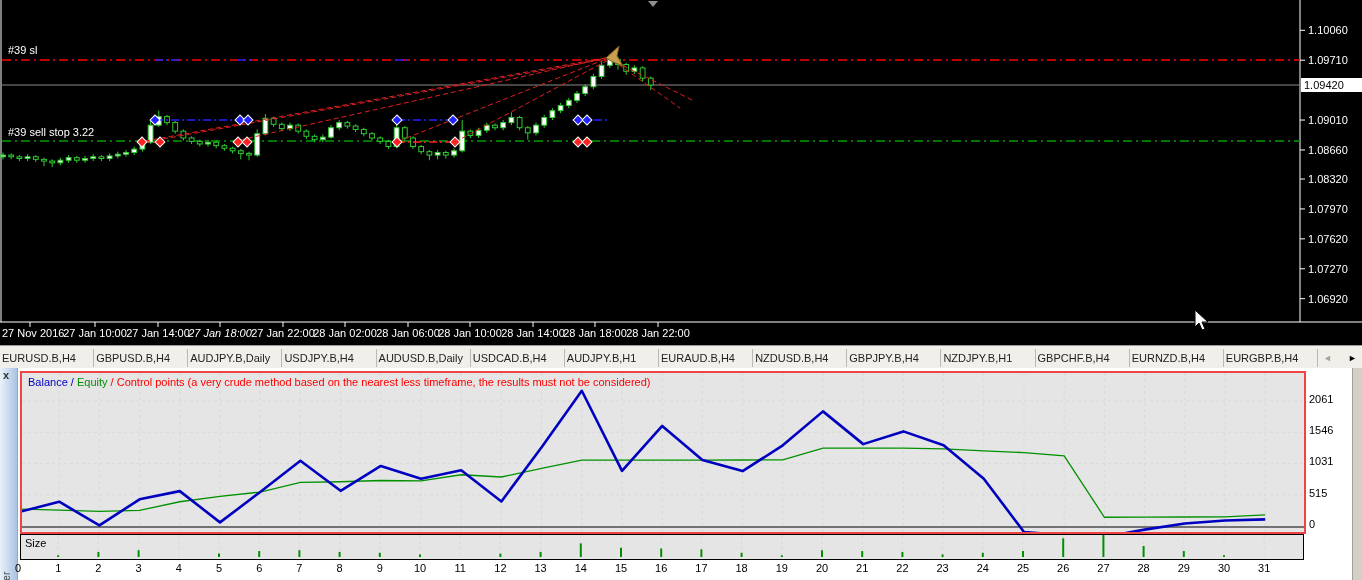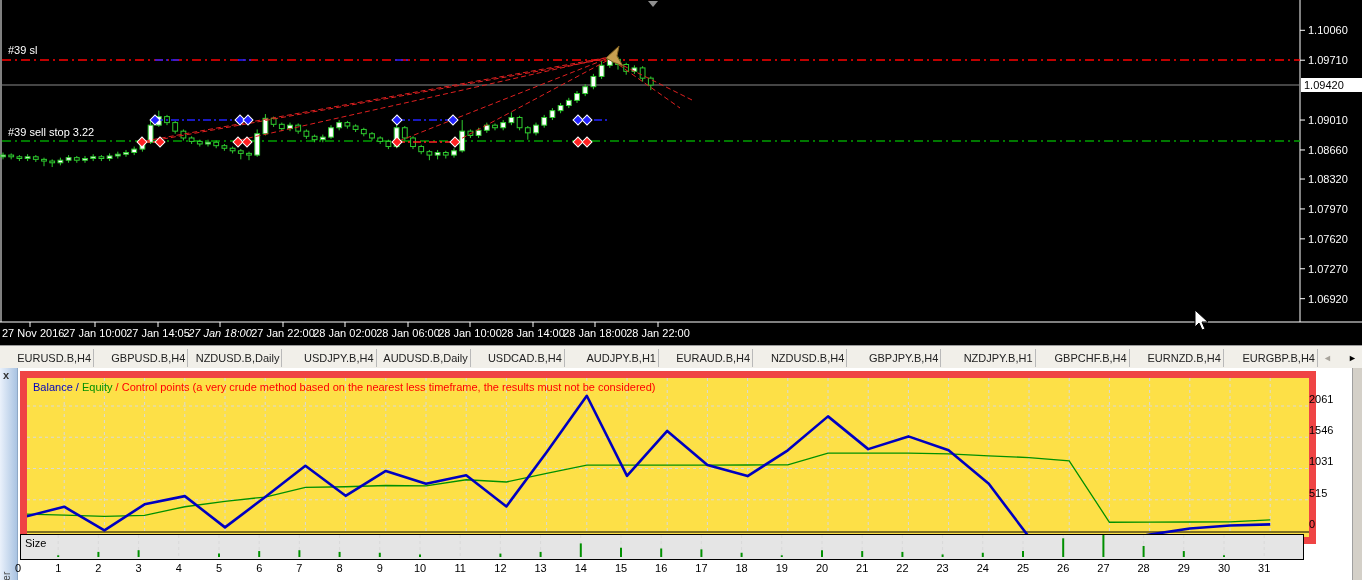--- a/index.html
+++ b/index.html
@@ -10,34 +10,34 @@
   .chart-window svg{position:absolute;left:0;top:0;}
   .chart-title{position:absolute;left:8px;top:4px;color:#fff;font-size:12px;font-weight:bold;white-space:nowrap;}
   .line-label{position:absolute;color:#fff;font-size:11px;white-space:nowrap;}
   .price-label{position:absolute;left:1308px;color:#fff;font-size:11px;}
   .cur-price-box{position:absolute;left:1301px;top:78px;width:59px;height:14px;background:#fff;color:#000;
                  font-size:11px;line-height:14px;padding-left:3px;}
   .time-label{position:absolute;top:327px;color:#fff;font-size:11px;text-align:center;width:90px;}
   
   .tab-row{position:absolute;left:0;top:345px;width:1362px;height:23px;background:#f1efe9;
            border-top:1px solid #9a9a9a;border-bottom:1px solid #b5b5b5;display:flex;align-items:center;}
-  .tab{flex:1;text-align:right;font-size:11px;color:#222;border-right:1px solid #b9b9b9;
+  .tab{flex:1;text-align:left;font-size:11px;color:#222;border-right:1px solid #b9b9b9;
        white-space:nowrap;overflow:hidden;padding:3px 2px;cursor:default;}
   .tab-scroll{width:34px;display:flex;justify-content:space-between;padding:0 5px;font-size:9px;}
   .tab-scroll .dis{color:#a8a49c;}
   .tab-scroll .en{color:#000;}
   
   .tester{position:absolute;left:0;top:368px;width:1362px;height:212px;background:#fff;}
   .strip{position:absolute;left:0;top:0;width:17px;height:212px;
          background:linear-gradient(to right,#eaf1fb,#a9c3e2);overflow:hidden;border-right:1px solid #8ea8c6;}
   .strip .x-btn{position:absolute;left:3px;top:1px;font-size:11px;font-weight:bold;color:#333;cursor:default;}
   .strip .strip-title{position:absolute;left:1px;bottom:-30px;color:#444;font-size:10px;
          transform:rotate(-90deg);transform-origin:left top;white-space:nowrap;}
-  .graph-panel{position:absolute;left:20px;top:3px;width:1282px;height:159px;border:7px solid #ef4444;
-               background:#fde047;overflow:hidden;}
+  .graph-panel{position:absolute;left:20px;top:3px;width:1282px;height:159px;border:2px solid #ef4444;
+               background:#e5e5e5;overflow:hidden;}
   .legend{position:absolute;left:6px;top:3px;font-size:11px;white-space:nowrap;z-index:5;}
   .size-panel{position:absolute;left:20px;top:166px;width:1282px;height:24px;border:1px solid #000;
               background:#e5e5e5;overflow:hidden;}
   .size-label{position:absolute;left:4px;top:2px;font-size:11px;color:#000;z-index:5;}
   .y-label{position:absolute;left:1309px;width:46px;font-size:11px;color:#000;}
   .x-label{position:absolute;top:194px;width:26px;margin-left:-13px;text-align:center;font-size:11px;color:#000;}
   .scroll-strip{position:absolute;right:0;top:0;width:9px;height:212px;background:#d4d0c8;border-left:1px solid #a0a0a0;}
 </style>
 </head>
 <body>
@@ -309,37 +309,37 @@
         <div class="price-label" style="top: 143.957px;">1.08660</div>
         <div class="price-label" style="top: 173.017px;">1.08320</div>
         <div class="price-label" style="top: 202.931px;">1.07970</div>
         <div class="price-label" style="top: 232.846px;">1.07620</div>
         <div class="price-label" style="top: 262.76px;">1.07270</div>
         <div class="price-label" style="top: 292.675px;">1.06920</div>
       </div>
     <div id="time-labels">
         <div class="time-label" style="left: 2px; text-align: left;">27 Nov 2016</div>
         <div class="time-label" style="left: 50px;">27 Jan 10:00</div>
-        <div class="time-label" style="left: 113px;">27 Jan 14:05</div>
+        <div class="time-label" style="left: 113px;">27 Jan 14:00</div>
         <div class="time-label" style="left: 175px; font-style: italic;">27 Jan 18:00</div>
         <div class="time-label" style="left: 238px;">27 Jan 22:00</div>
         <div class="time-label" style="left: 300px;">28 Jan 02:00</div>
         <div class="time-label" style="left: 363px;">28 Jan 06:00</div>
         <div class="time-label" style="left: 425px;">28 Jan 10:00</div>
         <div class="time-label" style="left: 488px;">28 Jan 14:00</div>
         <div class="time-label" style="left: 550px;">28 Jan 18:00</div>
         <div class="time-label" style="left: 613px;">28 Jan 22:00</div>
       </div>
   </div>
 
   <div class="tab-row">
     <div id="tabs-holder" style="display:flex;flex:1;min-width:0;">
         <div class="tab">EURUSD.B,H4</div>
         <div class="tab">GBPUSD.B,H4</div>
-        <div class="tab">NZDUSD.B,Daily</div>
+        <div class="tab">AUDJPY.B,Daily</div>
         <div class="tab">USDJPY.B,H4</div>
         <div class="tab">AUDUSD.B,Daily</div>
         <div class="tab">USDCAD.B,H4</div>
         <div class="tab">AUDJPY.B,H1</div>
         <div class="tab">EURAUD.B,H4</div>
         <div class="tab">NZDUSD.B,H4</div>
         <div class="tab">GBPJPY.B,H4</div>
         <div class="tab">NZDJPY.B,H1</div>
         <div class="tab">GBPCHF.B,H4</div>
         <div class="tab">EURNZD.B,H4</div>

